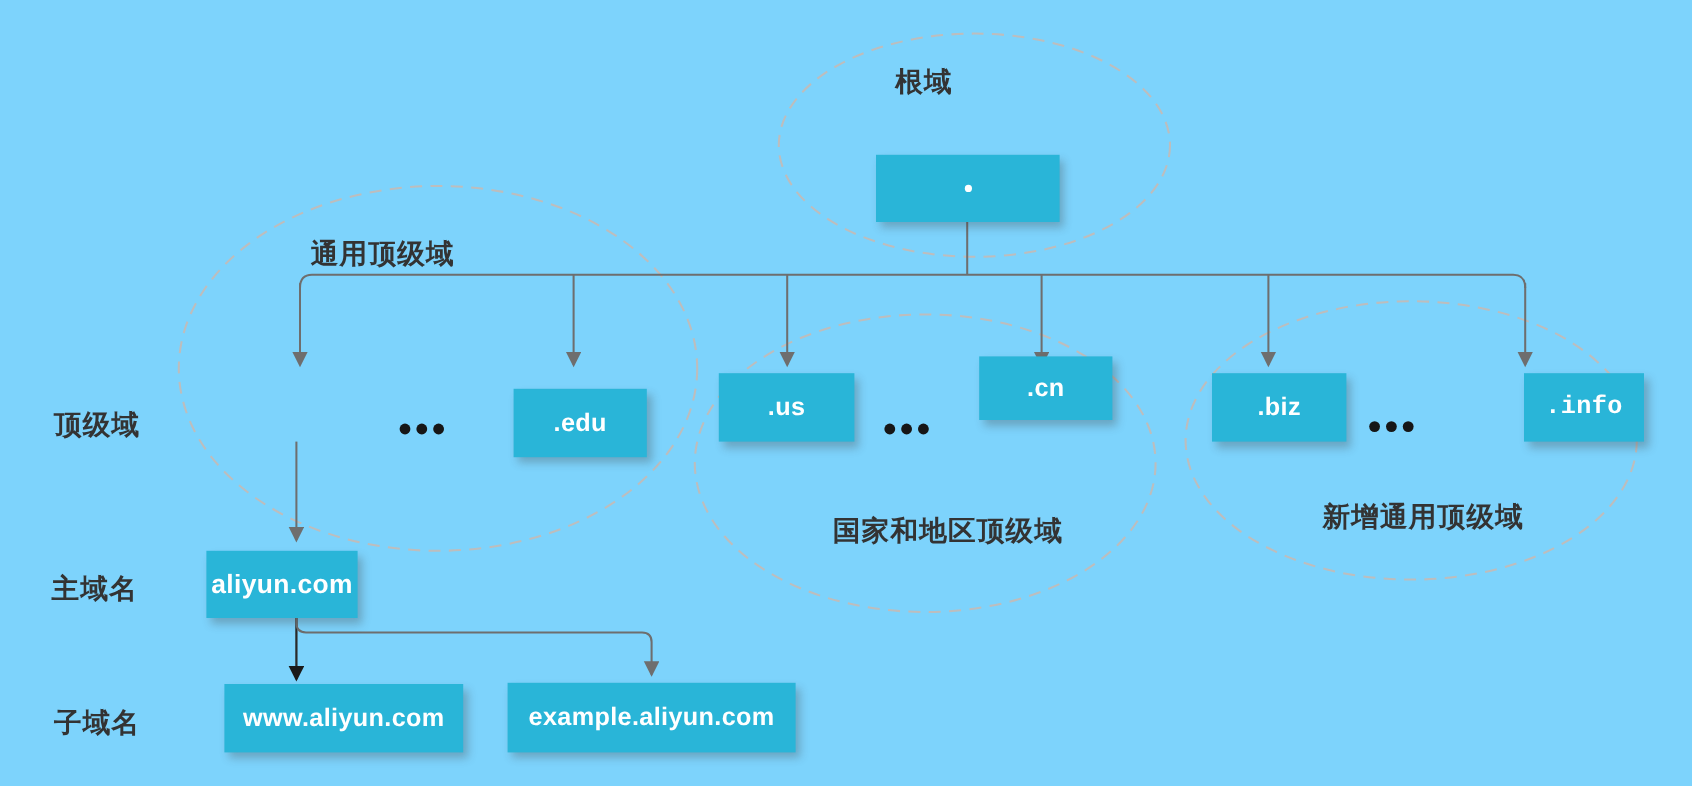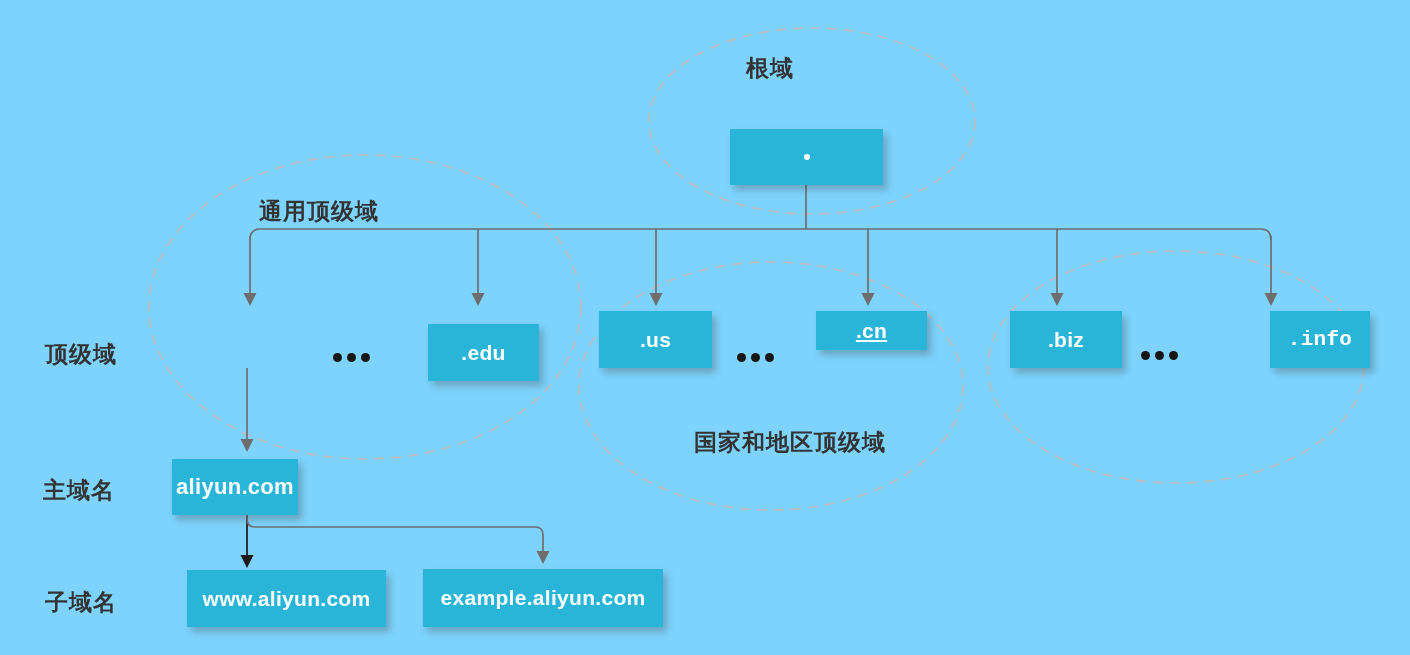--- a/index.html
+++ b/index.html
@@ -86,32 +86,33 @@
     <path d="M247,368 L247,450" fill="none" stroke="#6E6E6E" stroke-width="1.7" marker-end="url(#ah-gray)"></path>
 
     <path d="M247,515 L247,566" fill="none" stroke="#2A2A2A" stroke-width="1.9" marker-end="url(#ah-black)"></path>
 
     <path d="M247,515 L247,519 Q247,527 255,527 L535,527 Q543,527 543,535 L543,562" fill="none" stroke="#6E6E6E" stroke-width="1.7" marker-end="url(#ah-gray)"></path>
   </svg>
 
   <div class="grp-label" style="left:770px;top:53px;">根域</div>
   <div class="grp-label" style="left:319px;top:196px;">通用顶级域</div>
   <div class="grp-label" style="left:790px;top:427px;">国家和地区顶级域</div>
+  <div class="grp-label" style="left:1186px;top:415px;">新增通用顶级域</div>
 
   <div class="row-label" style="left:25px;top:339px;">顶级域</div>
   <div class="row-label" style="left:23px;top:475px;">主域名</div>
   <div class="row-label" style="left:25px;top:587px;">子域名</div>
 
   <div class="node" style="left:730px;top:129px;width:153px;height:56px;">
     <span class="root-dot"></span>
   </div>
 
   <div class="node" style="left:428px;top:312px;width:111px;height:57px;margin-top:12px;">.edu</div>
   <div class="node" style="left:599px;top:311px;width:113px;height:57px;">.us</div>
-  <div class="node" style="left:816px;top:311px;width:111px;height:39px;text-decoration:underline;">.cn</div>
+  <div class="node" style="left:816px;top:297px;width:111px;height:53px;">.cn</div>
   <div class="node" style="left:1010px;top:311px;width:112px;height:57px;">.biz</div>
   <div class="node" style="left:1270px;top:311px;width:100px;height:57px;font-family:Liberation Mono, monospace;">.info</div>
 
   <div class="dots" style="left:333px;top:353px;">
     <i></i>
       <i></i>
       <i></i>
   </div>
   <div class="dots" style="left:737px;top:353px;">
     <i></i>

